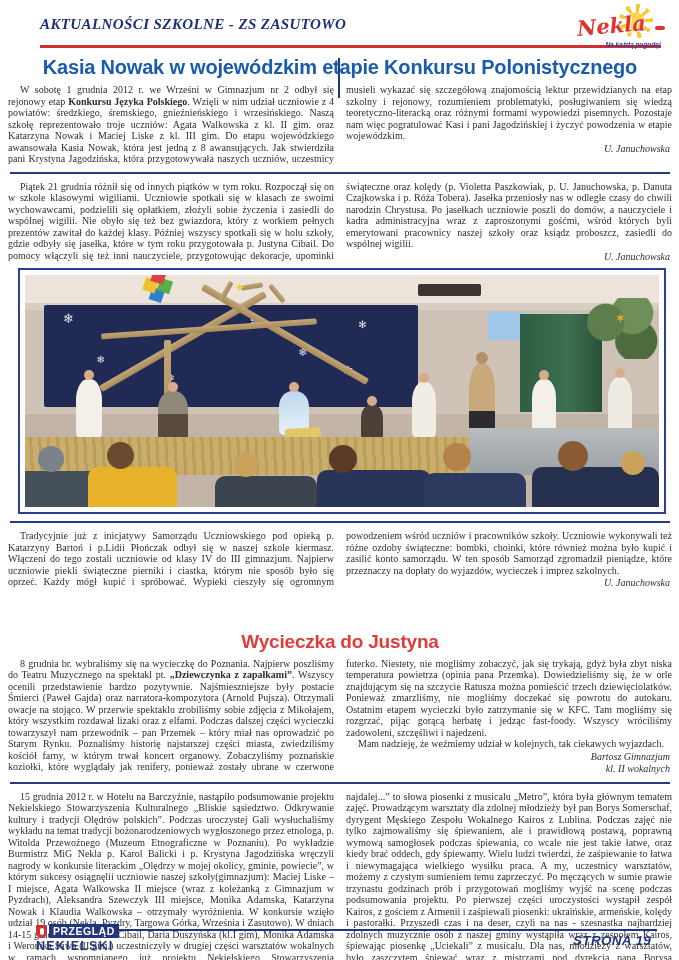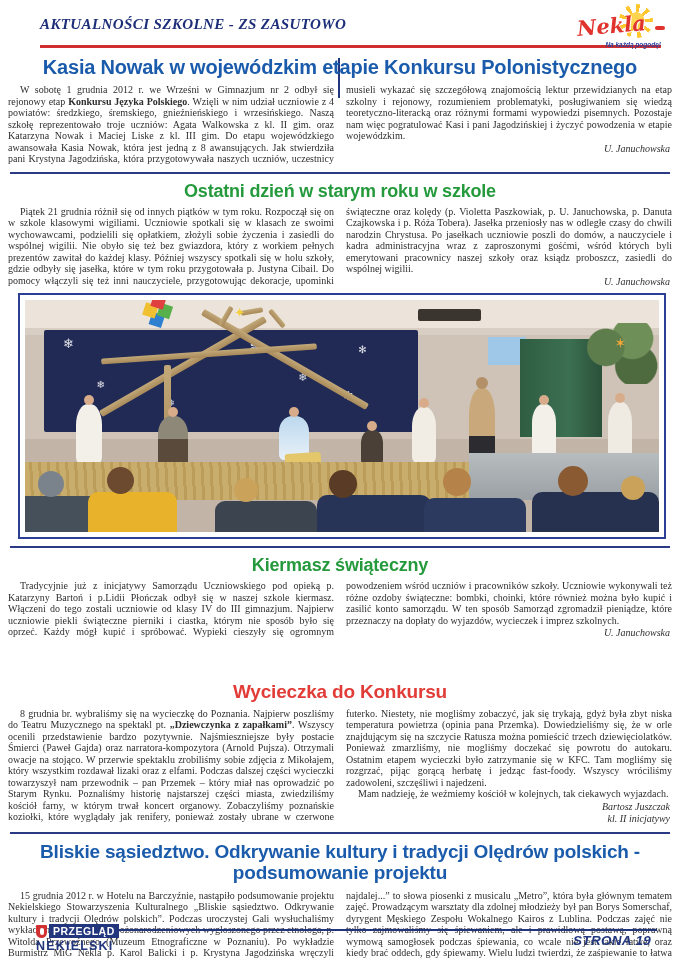--- a/index.html
+++ b/index.html
@@ -103,21 +103,20 @@
 
     <section class="half">
       <h1 class="blue">Kasia Nowak w wojewódzkim etapie Konkursu Polonistycznego</h1>
       <div class="cols">
         <p class="body"><span>W sobotę 1 grudnia 2012 r. we Wrześni w Gimnazjum nr 2 odbył się rejonowy etap </span><b>Konkursu Języka Polskiego</b><span>. Wzięli w nim udział uczniowie z 4 powiatów: średzkiego, śremskiego, gnieźnieńskiego i wrzesińskiego. Naszą szkołę reprezentowało troje uczniów: Agata Walkowska z kl. II gim. oraz Katarzyna Nowak i Maciej Liske z kl. III gim. Do etapu wojewódzkiego awansowała Kasia Nowak, która jest jedną z 8 awansujących. Jak stwierdziła pani Krystyna Jagodzińska, która przygotowywała naszych uczniów, uczestnicy musieli wykazać się szczegółową znajomością lektur przewidzianych na etap szkolny i rejonowy, rozumieniem problematyki, posługiwaniem się wiedzą teoretyczno-literacką oraz różnymi formami wypowiedzi pisemnych. Pozostaje nam więc pogratulować Kasi i pani Jagodzińskiej i życzyć powodzenia w etapie wojewódzkim.</span></p>
         <p class="sig">U. Januchowska</p>
       </div>
 
       <div class="rule"></div>
 
-      <h2 class="green">Ostatni dzień w starym roku w szkole</h2>
       <div class="cols">
         <p class="body">Piątek 21 grudnia różnił się od innych piątków w tym roku. Rozpoczął się on w szkole klasowymi wigiliami. Uczniowie spotkali się w klasach ze swoimi wychowawcami, podzielili się opłatkiem, złożyli sobie życzenia i zasiedli do wspólnej wigilii. Nie obyło się też bez gwiazdora, który z workiem pełnych prezentów zawitał do każdej klasy. Później wszyscy spotkali się w holu szkoły, gdzie odbyły się jasełka, które w tym roku przygotowała p. Justyna Cibail. Do pomocy włączyli się też inni nauczyciele, przygotowując dekoracje, upominki świąteczne oraz kolędy (p. Violetta Paszkowiak, p. U. Januchowska, p. Danuta Czajkowska i p. Róża Tobera). Jasełka przeniosły nas w odległe czasy do chwili narodzin Chrystusa. Po jasełkach uczniowie poszli do domów, a nauczyciele i kadra administracyjna wraz z zaproszonymi gośćmi, wśród których byli emerytowani pracownicy naszej szkoły oraz ksiądz proboszcz, zasiedli do wspólnej wigilii.</p>
         <p class="sig">U. Januchowska</p>
       </div>
 
       <figure class="photo" style="margin-block:6px 4px;">
         <div class="scene">
           <div class="vent"></div>
           <div class="board">
             <span class="sf" style="left:5%;top:6%;font-size:13px;">❄</span>
@@ -167,39 +166,37 @@
             <div class="hd" style="left:48%;top:-22%;width:28px;height:28px;background:#5a3c26;"></div>
             <div class="hd" style="left:66%;top:-26%;width:28px;height:28px;background:#b5834a;"></div>
             <div class="hd" style="left:84%;top:-30%;width:30px;height:30px;background:#8a5a33;"></div>
             <div class="hd" style="left:94%;top:-10%;width:24px;height:24px;background:#caa25a;"></div>
           </div>
         </div>
       </figure>
 
       <div class="rule"></div>
 
-      <h2 class="green">Kiermasz świąteczny</h2>
       <div class="cols">
         <p class="body">Tradycyjnie już z inicjatywy Samorządu Uczniowskiego pod opieką p. Katarzyny Bartoń i p.Lidii Płończak odbył się w naszej szkole kiermasz. Włączeni do tego zostali uczniowie od klasy IV do III gimnazjum. Najpierw uczniowie piekli świąteczne pierniki i ciastka, którym nie sposób było się oprzeć. Każdy mógł kupić i spróbować. Wypieki cieszyły się ogromnym powodzeniem wśród uczniów i pracowników szkoły. Uczniowie wykonywali też różne ozdoby świąteczne: bombki, choinki, które również można było kupić i zasilić konto samorządu. W ten sposób Samorząd zgromadził pieniądze, które przeznaczy na dopłaty do wyjazdów, wycieczek i imprez szkolnych.</p>
         <p class="sig">U. Januchowska</p>
       </div>
     </section>
 
     <section class="half">
-      <h2 class="red">Wycieczka do Konkursu</h2>
+      <h2 class="red">Wycieczka do Justyna</h2>
       <div class="cols">
         <p class="body"><span>8 grudnia br. wybraliśmy się na wycieczkę do Poznania. Najpierw poszliśmy do Teatru Muzycznego na spektakl pt. </span><b>„Dziewczynka z zapałkami”</b><span>. Wszyscy ocenili przedstawienie bardzo pozytywnie. Najśmieszniejsze były postacie Śmierci (Paweł Gajda) oraz narratora-kompozytora (Arnold Pujsza). Otrzymali owacje na stojąco. W przerwie spektaklu zrobiliśmy sobie zdjęcia z Mikołajem, który wszystkim rozdawał lizaki oraz z elfami. Podczas dalszej części wycieczki towarzyszył nam przewodnik – pan Przemek – który miał nas oprowadzić po Starym Rynku. Poznaliśmy historię najstarszej części miasta, zwiedziliśmy kościół farny, w którym trwał koncert organowy. Zobaczyliśmy poznańskie koziołki, które wyglądały jak renifery, ponieważ zostały ubrane w czerwone futerko. Niestety, nie mogliśmy zobaczyć, jak się trykają, gdyż była zbyt niska temperatura powietrza (opinia pana Przemka). Dowiedzieliśmy się, że w orle znajdującym się na szczycie Ratusza można pomieścić trzech dziewięciolatków. Ponieważ zmarzliśmy, nie mogliśmy doczekać się powrotu do autokaru. Ostatnim etapem wycieczki było zatrzymanie się w KFC. Tam mogliśmy się rozgrzać, pijąc gorącą herbatę i jedząc fast-foody. Wszyscy wróciliśmy zadowoleni, szczęśliwi i najedzeni.</span></p>
-        <p class="body">Mam nadzieję, że weźmiemy kościół w kolejnych, tak ciekawych wyjazdach.</p>
-        <p class="sig">Bartosz Juszczak</p>
-        <p class="sig">kl. II inicjatywy</p>
+        <p class="body">Mam nadzieję, że weźmiemy udział w kolejnych, tak ciekawych wyjazdach.</p>
+        <p class="sig">Bartosz Gimnazjum</p>
+        <p class="sig">kl. II wokalnych</p>
       </div>
 
       <div class="rule"></div>
 
-      <h1 class="blue small">Bliskie sąsiedztwo. Odkrywanie kultury i tradycji Olędrów polskich - podsumowanie projektu</h1>
       <div class="cols">
         <p class="body">15 grudnia 2012 r. w Hotelu na Barczyźnie, nastąpiło podsumowanie projektu Nekielskiego Stowarzyszenia Kulturalnego „Bliskie sąsiedztwo. Odkrywanie kultury i tradycji Olędrów polskich”. Podczas uroczystej Gali wysłuchaliśmy wykładu na temat tradycji bożonarodzeniowych wygłoszonego przez etnologa, p. Witolda Przewoźnego (Muzeum Etnograficzne w Poznaniu). Po wykładzie Burmistrz MiG Nekla p. Karol Balicki i p. Krystyna Jagodzińska wręczyli nagrody w konkursie literackim „Olędrzy w mojej okolicy, gminie, powiecie”, w którym sukcesy osiągnęlii uczniowie naszej szkoły(gimnazjum): Maciej Liske – I miejsce, Agata Walkowska II miejsce (wraz z koleżanką z Gimnazjum w Pyzdrach), Aleksandra Szewczyk III miejsce, Monika Adamska, Katarzyna Nowak i Klaudia Walkowska – otrzymały wyróżnienia. W konkursie wzięło udział 19 osób (Nekla, Pyzdry, Targowa Górka, Września i Zasutowo). W dniach 14-15 grudnia br. Zuzanna Cibail, Daria Duszyńska (kl.I gim), Monika Adamska i Weronika Sawa (II gim.) uczestniczyły w drugiej części warsztatów wokalnych w ramach wspomnianego już projektu Nekielskiego Stowarzyszenia Kulturalnego. Na pierwszej części warsztatów (sierpień br.), uczennice oraz absolwentki naszej szkoły również brały w nich udział. Były to: Agata Łukaszewska, Magdalena Czajkowska, Agata Walkowska, Monika Adamska i Weronika Sawa. „...Uciekali, uciekali. Na osiołku przez pustyni żar. Jak najdalej...” to słowa piosenki z musicalu „Metro”, która była głównym tematem zajęć. Prowadzącym warsztaty dla zdolnej młodzieży był pan Borys Somerschaf, dyrygent Męskiego Zespołu Wokalnego Kairos z Lublina. Podczas zajęć nie tylko zajmowaliśmy się śpiewaniem, ale i prawidłową postawą, poprawną wymową samogłosek podczas śpiewania, co wcale nie jest takie łatwe, oraz kiedy brać oddech, gdy śpiewamy. Wielu ludzi twierdzi, że zaśpiewanie to łatwa i niewymagająca wielkiego wysiłku praca. A my, uczestnicy warsztatów, możemy z czystym sumieniem temu zaprzeczyć. Po męczących w sumie prawie trzynastu godzinach prób i przygotowań mogliśmy wyjść na scenę podczas podsumowania projektu. Po pierwszej części uroczystości wystąpił zespół Kairos, z gościem z Armenii i zaśpiewali piosenki: ukraińskie, armeńskie, kolędy i pastorałki. Przyszedł czas i na deser, czyli na nas - szesnastka najbardziej zdolnych muzycznie osób z naszej gminy wystąpiła wraz z zespołem Kairos, śpiewając piosenkę „Uciekali” z musicalu. Dla nas, młodzieży z warsztatów, było zaszczytem śpiewać wraz z mistrzami pod dyrekcją pana Borysa Somerschafa. Widownia (ponad 350 osób) długo biła brawo. Na zakończenie Gali wszyscy wspólnie zaśpiewaliśmy kolędę Bóg się rodzi.</p>
         <p class="sig">Weronika Daria</p>
         <p class="sig">klasa II proboszcz</p>
       </div>
     </section>
   </main>
 
   <div class="footer-line"></div>
   <div class="brand">

